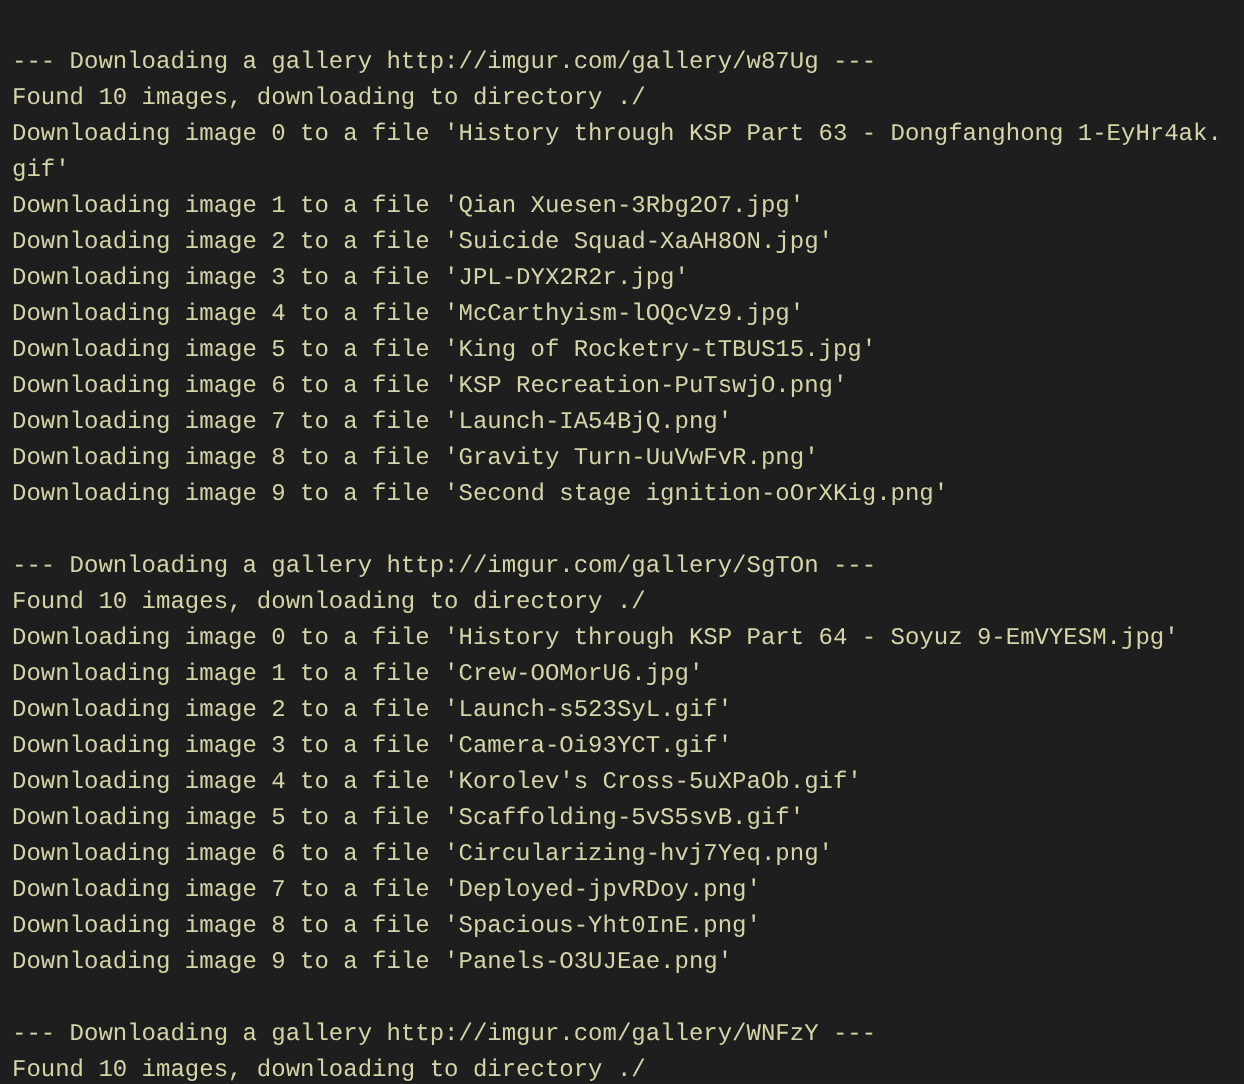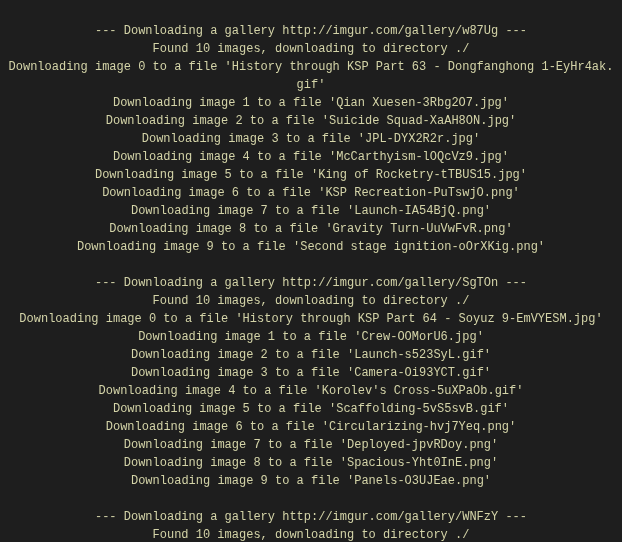--- a/index.html
+++ b/index.html
@@ -17,20 +17,19 @@
       min-height: 542px;
       padding: 4px 6px;
       overflow-y: auto;
     }
     .terminal-content {
       white-space: pre-wrap;
       word-break: break-all;
     }
     .line {
       display: block;
-      text-align: center;
     }
   </style>
 </head>
 <body>
 
 <div class="terminal-content">
 <span class="line">--- Downloading a gallery http://imgur.com/gallery/w87Ug ---</span><span class="line">Found 10 images, downloading to directory ./</span><span class="line">Downloading image 0 to a file 'History through KSP Part 63 - Dongfanghong 1-EyHr4ak.gif'</span><span class="line">Downloading image 1 to a file 'Qian Xuesen-3Rbg2O7.jpg'</span><span class="line">Downloading image 2 to a file 'Suicide Squad-XaAH8ON.jpg'</span><span class="line">Downloading image 3 to a file 'JPL-DYX2R2r.jpg'</span><span class="line">Downloading image 4 to a file 'McCarthyism-lOQcVz9.jpg'</span><span class="line">Downloading image 5 to a file 'King of Rocketry-tTBUS15.jpg'</span><span class="line">Downloading image 6 to a file 'KSP Recreation-PuTswjO.png'</span><span class="line">Downloading image 7 to a file 'Launch-IA54BjQ.png'</span><span class="line">Downloading image 8 to a file 'Gravity Turn-UuVwFvR.png'</span><span class="line">Downloading image 9 to a file 'Second stage ignition-oOrXKig.png'</span><span class="line">&nbsp;</span><span class="line">--- Downloading a gallery http://imgur.com/gallery/SgTOn ---</span><span class="line">Found 10 images, downloading to directory ./</span><span class="line">Downloading image 0 to a file 'History through KSP Part 64 - Soyuz 9-EmVYESM.jpg'</span><span class="line">Downloading image 1 to a file 'Crew-OOMorU6.jpg'</span><span class="line">Downloading image 2 to a file 'Launch-s523SyL.gif'</span><span class="line">Downloading image 3 to a file 'Camera-Oi93YCT.gif'</span><span class="line">Downloading image 4 to a file 'Korolev's Cross-5uXPaOb.gif'</span><span class="line">Downloading image 5 to a file 'Scaffolding-5vS5svB.gif'</span><span class="line">Downloading image 6 to a file 'Circularizing-hvj7Yeq.png'</span><span class="line">Downloading image 7 to a file 'Deployed-jpvRDoy.png'</span><span class="line">Downloading image 8 to a file 'Spacious-Yht0InE.png'</span><span class="line">Downloading image 9 to a file 'Panels-O3UJEae.png'</span><span class="line">&nbsp;</span><span class="line">--- Downloading a gallery http://imgur.com/gallery/WNFzY ---</span><span class="line">Found 10 images, downloading to directory ./</span></div>
 
 </body></html>

